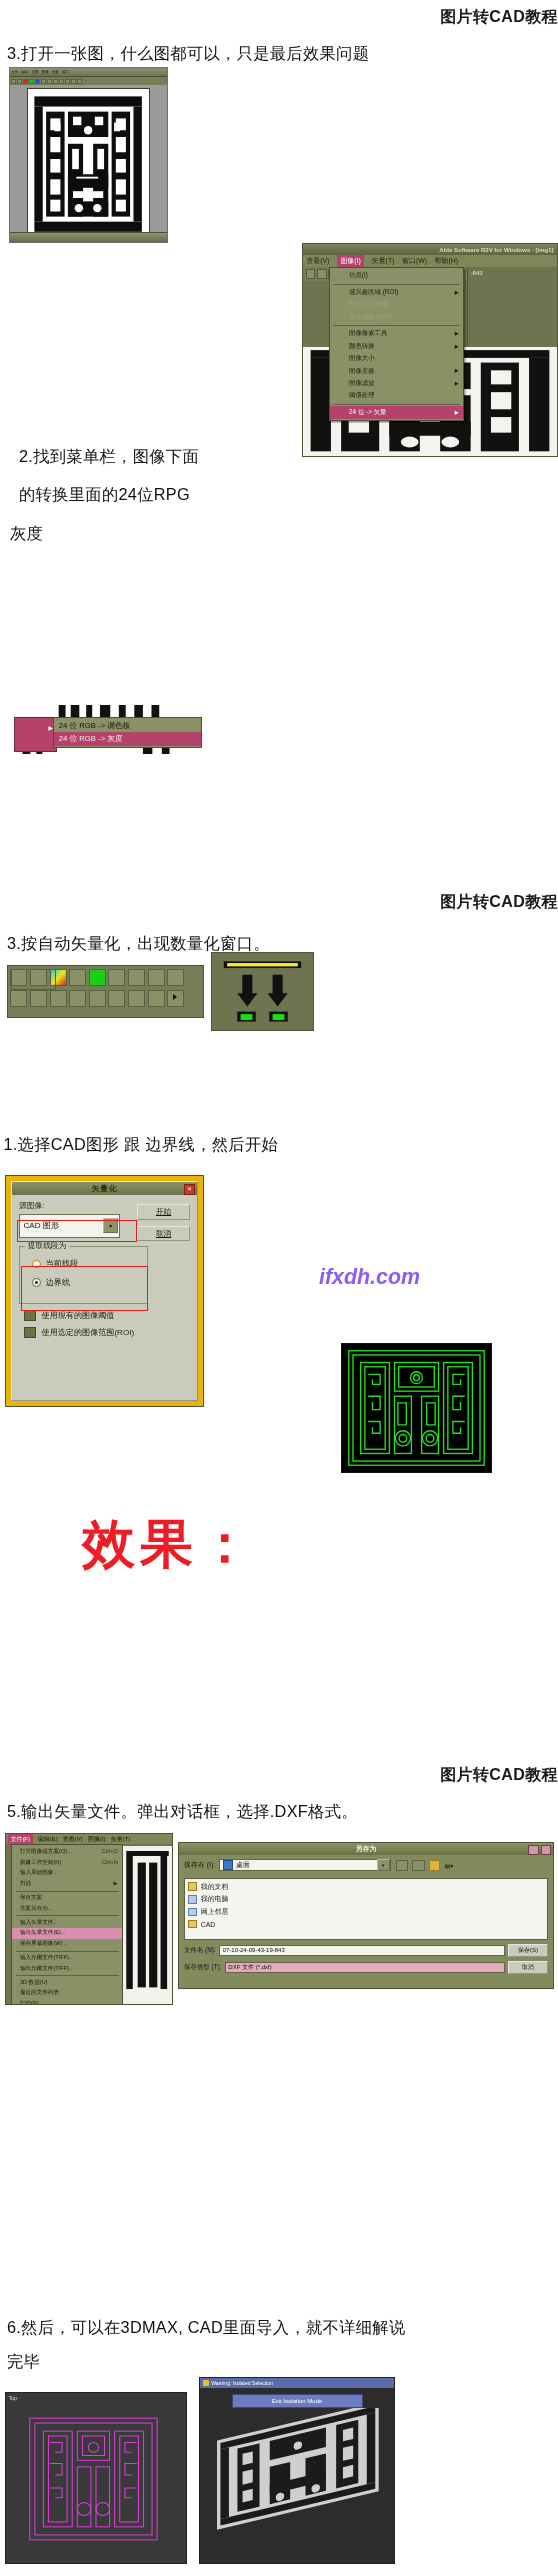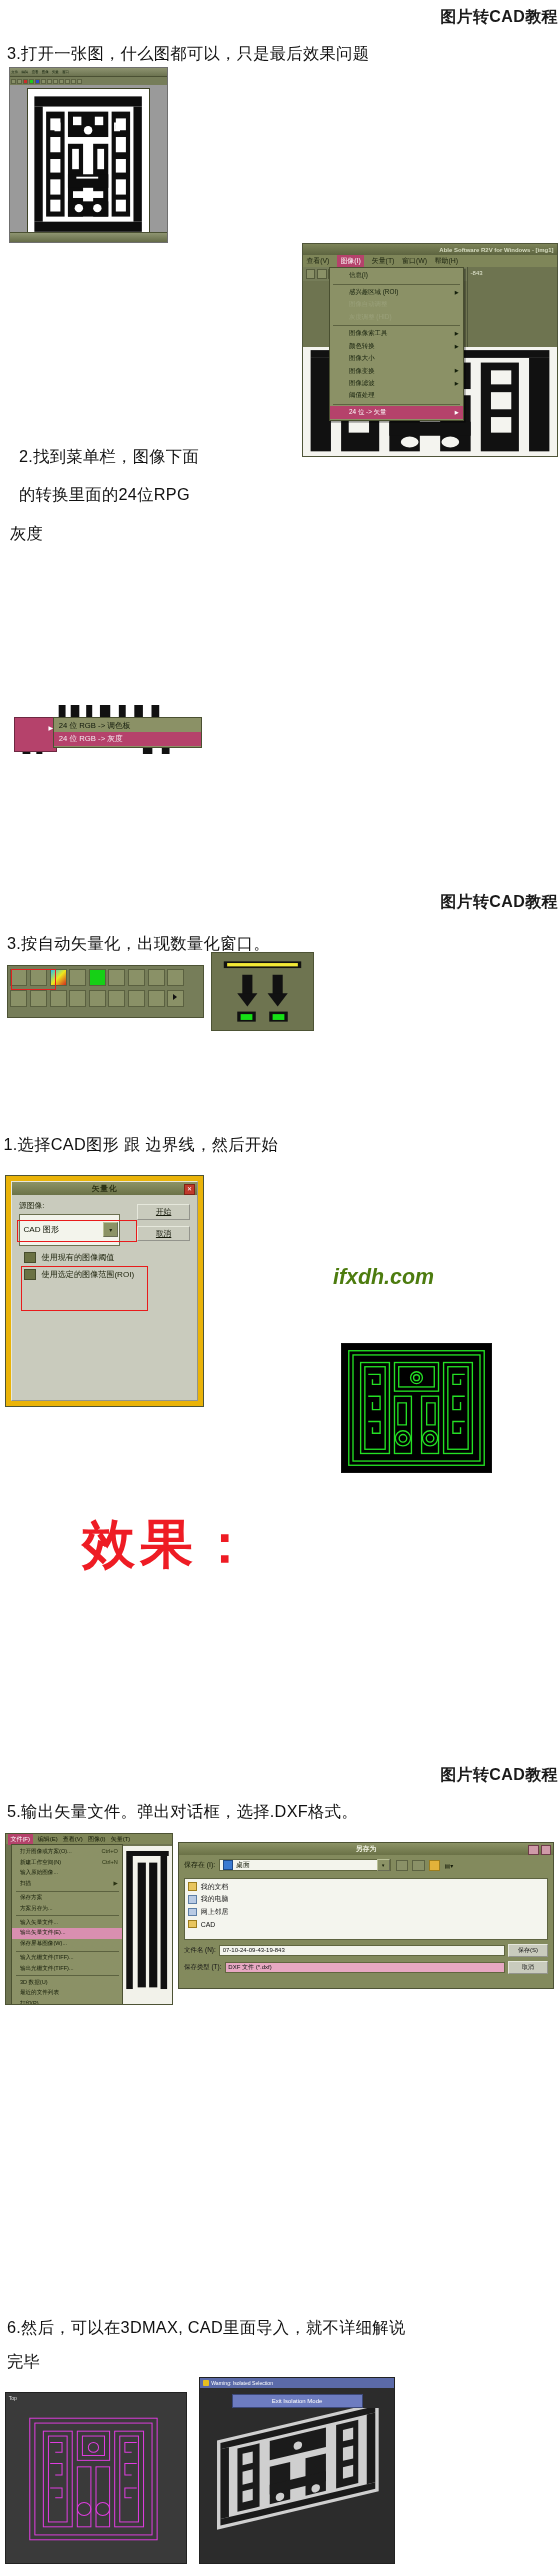--- a/index.html
+++ b/index.html
@@ -157,21 +157,21 @@
     display:flex;align-items:center;justify-content:center;position:relative;
   }
   .dlg .tbar .t{font-size:7.7px;font-weight:700;color:#2c3316;letter-spacing:0.9px;}
   .dlg .tbar .x{
     position:absolute;right:1.7px;top:1.7px;width:9.4px;height:9.4px;background:#c0392b;
     border:0.9px solid #7d2318;color:#fff;font-size:6px;line-height:8.6px;text-align:center;
   }
   .dlg .body{padding:6px 6.9px;font-size:7.7px;color:#20260f;}
   .lbl{font-size:7.7px;margin-bottom:2.6px;}
   .combo{
-    width:101px;height:32px;background:#f3f4ec;border:0.9px solid #6b7050;
+    width:101px;height:24px;background:#f3f4ec;border:0.9px solid #6b7050;
     display:flex;align-items:center;justify-content:space-between;
     font-size:8.1px;padding:0 0.9px 0 3.4px;box-sizing:border-box;color:#121607;
   }
   .combo .cbtn{
     width:13px;height:13px;background:#8c9366;border:0.9px outset #b9c096;
     display:flex;align-items:center;justify-content:center;font-size:5.1px;color:#1a200b;
   }
   .redring{position:absolute;border:1.7px solid #e81b1b;box-sizing:border-box;}
   .fieldset{
     margin-top:8.6px;border:0.9px solid #8d9372;padding:7.7px 6.9px 6.9px 6.9px;position:relative;
@@ -193,22 +193,22 @@
   .chk{display:flex;align-items:center;gap:6px;margin:6px 0 0 5.1px;font-size:8.1px;}
   .chk .box{width:9.4px;height:9.4px;background:#6b7244;border:0.9px solid #474d2d;}
   .btncol{position:absolute;right:6.9px;top:22px;width:53px;}
   .btn{
     height:13.7px;background:#c9cbbd;border:1.7px outset #e6e8dc;font-size:7.7px;
     display:flex;align-items:center;justify-content:center;margin-bottom:6px;color:#15190a;text-decoration:underline;
   }
 
   
   .watermark{
-    position:absolute;left:333px;top:1265px;font-size:21.4px;font-weight:700;
-    font-style:italic;color:#4d7c0f;letter-spacing:0px;
+    position:absolute;left:319px;top:1265px;font-size:21.4px;font-weight:700;
+    font-style:italic;color:#8b5cf6;letter-spacing:0px;
   }
   
   .vecresult{
     position:absolute;left:341px;top:1343px;width:151px;height:130px;background:#000;
     border:0.9px solid #111;box-sizing:border-box;overflow:hidden;
   }
   .effect{
     position:absolute;left:82px;top:1509px;font-size:53px;font-weight:700;color:#ee1c24;
     letter-spacing:5.1px;
   }
@@ -548,20 +548,31 @@
         <span class="t">矢量化</span>
         <span class="x">✕</span>
       </div>
       <div class="body">
         <div class="lbl">源图像:</div>
         <div class="combo">
           <span>CAD 图形</span>
           <span class="cbtn">▼</span>
         </div>
 
+        <div class="fieldset">
+          <span class="legend">提取线段为</span>
+          <div class="radio amber">
+            <span class="dot"></span>
+            <span>当前线段</span>
+          </div>
+          <div class="radio on">
+            <span class="dot"></span>
+            <span>边界线</span>
+          </div>
+        </div>
 
         <div class="chk">
           <span class="box"></span>
           <span>使用现有的图像阈值</span>
         </div>
         <div class="chk">
           <span class="box"></span>
           <span>使用选定的图像范围(ROI)</span>
         </div>
       </div>

